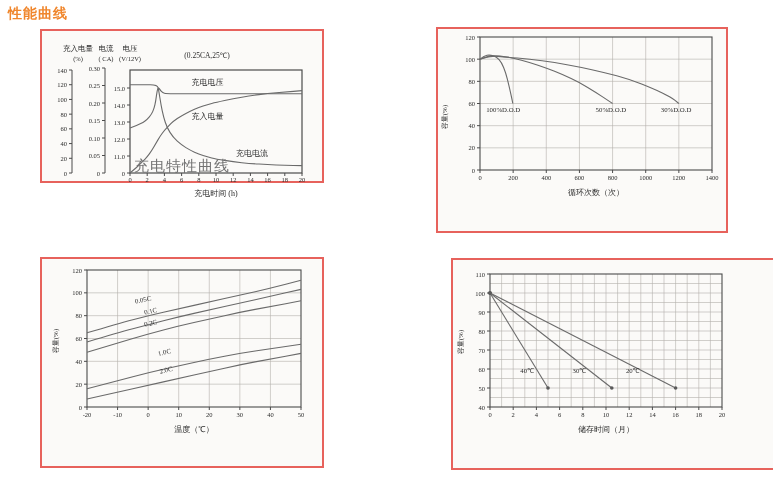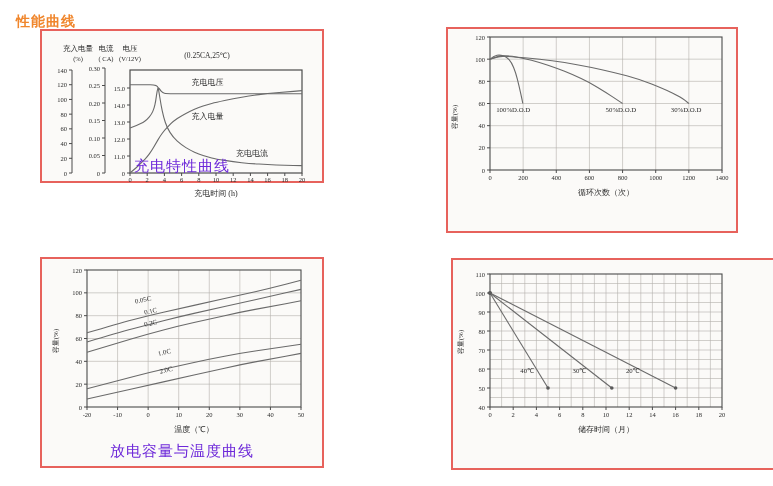--- a/index.html
+++ b/index.html
@@ -1,30 +1,30 @@
 <!DOCTYPE html>
 <html><head>
 <meta charset="utf-8">
 <style>
   html,body{margin:0;padding:0;background:#ffffff;}
   body{width:773px;height:486px;position:relative;overflow:hidden;
        font-family:"Liberation Sans", sans-serif;}
-  .title{position:absolute;left:8px;top:5px;margin:8px;
+  .title{position:absolute;left:8px;top:5px;margin:0;
          font-size:14px;font-weight:bold;color:#F0862C;letter-spacing:1px;
          font-family:"Liberation Sans", sans-serif;}
   .panel{position:absolute;border:2px solid #E7625C;background:#FBFAF8;
          box-sizing:border-box;}
   .p1{left:40px;top:29px;width:284px;height:154px}
-  .p2{left:446px;top:27px;width:292px;height:206px}
+  .p2{left:436px;top:27px;width:292px;height:206px}
   .p3{left:40px;top:257px;width:284px;height:211px}
   .p4{left:451px;top:258px;width:337px;height:212px}
   .panel svg{position:absolute;left:0;top:0;}
   svg text{font-family:"Liberation Serif", serif;fill:#2b2b2b;}
   .caption{position:absolute;left:0;right:0;bottom:5px;text-align:center;
-           font-family:"Liberation Serif", serif;font-size:15px;color:#6d28d9;
+           font-family:"Liberation Serif", serif;font-size:15px;color:#737373;
            letter-spacing:1px;}
 </style>
 </head>
 <body>
 
 <div class="title">性能曲线</div>
 
 <section class="panel p1">
   <svg id="svg-charge" width="280" height="201" viewBox="0 0 280 201">
       <text x="36" y="20" text-anchor="middle" font-size="7.5" fill="#2b2b2b">充入电量</text>
@@ -217,21 +217,20 @@
       <text x="101.55714285714285" y="42.96666666666667" text-anchor="middle" font-size="6.8" fill="#2b2b2b" transform="rotate(-13 101.55714285714285 42.96666666666667)">0.05C</text>
       <path d="M45 82.925 Q75.57142857142857 73.79166666666667 90.85714285714286 69.79583333333333 Q106.14285714285714 65.8 121.42857142857143 61.80416666666667 Q136.71428571428572 57.80833333333334 152 54.38333333333333 Q167.28571428571428 50.95833333333333 182.57142857142856 47.53333333333333 Q197.85714285714286 44.108333333333334 213.14285714285714 40.68333333333334 Q228.42857142857142 37.25833333333334 243.71428571428572 33.833333333333336 L259 30.40833333333333" fill="none" stroke="#6a6a6a" stroke-width="1.1"></path>
       <text x="109.2" y="54.38333333333334" text-anchor="middle" font-size="6.8" fill="#2b2b2b" transform="rotate(-13 109.2 54.38333333333334)">0.1C</text>
       <path d="M45 93.2 Q75.57142857142857 84.06666666666666 90.85714285714286 79.5 Q106.14285714285714 74.93333333333334 121.42857142857143 70.9375 Q136.71428571428572 66.94166666666666 152 63.516666666666666 Q167.28571428571428 60.09166666666667 182.57142857142856 56.666666666666664 Q197.85714285714286 53.24166666666666 213.14285714285714 50.387499999999996 Q228.42857142857142 47.53333333333333 243.71428571428572 44.67916666666667 L259 41.825" fill="none" stroke="#6a6a6a" stroke-width="1.1"></path>
       <text x="109.2" y="66.37083333333334" text-anchor="middle" font-size="6.8" fill="#2b2b2b" transform="rotate(-13 109.2 66.37083333333334)">0.2C</text>
       <path d="M45 129.73333333333335 Q75.57142857142857 121.74166666666667 90.85714285714286 117.74583333333334 Q106.14285714285714 113.75 121.42857142857143 110.325 Q136.71428571428572 106.9 152 103.475 Q167.28571428571428 100.05 182.57142857142856 97.19583333333333 Q197.85714285714286 94.34166666666667 213.14285714285714 92.05833333333334 Q228.42857142857142 89.775 243.71428571428572 87.49166666666667 L259 85.20833333333334" fill="none" stroke="#6a6a6a" stroke-width="1.1"></path>
       <text x="122.95714285714286" y="95.48333333333333" text-anchor="middle" font-size="6.8" fill="#2b2b2b" transform="rotate(-13 122.95714285714286 95.48333333333333)">1.0C</text>
       <path d="M45 140.00833333333333 Q75.57142857142857 133.15833333333333 90.85714285714286 129.73333333333335 Q106.14285714285714 126.30833333333334 121.42857142857143 122.88333333333333 Q136.71428571428572 119.45833333333333 152 116.03333333333333 Q167.28571428571428 112.60833333333333 182.57142857142856 109.18333333333334 Q197.85714285714286 105.75833333333333 213.14285714285714 102.90416666666667 Q228.42857142857142 100.05 243.71428571428572 97.19583333333333 L259 94.34166666666667" fill="none" stroke="#6a6a6a" stroke-width="1.1"></path>
       <text x="124.48571428571428" y="113.17916666666667" text-anchor="middle" font-size="6.8" fill="#2b2b2b" transform="rotate(-13 124.48571428571428 113.17916666666667)">2.0C</text>
     </svg>
-  <div class="caption">放电容量与温度曲线</div>
 </section>
 
 <section class="panel p4">
   <svg id="svg-selfdischarge" width="283" height="208" viewBox="0 0 283 208">
       <line x1="48.6" y1="14" x2="48.6" y2="147" stroke="#b3b0ab" stroke-width="0.6"></line>
       <line x1="60.2" y1="14" x2="60.2" y2="147" stroke="#b3b0ab" stroke-width="0.6"></line>
       <line x1="71.8" y1="14" x2="71.8" y2="147" stroke="#b3b0ab" stroke-width="0.6"></line>
       <line x1="83.4" y1="14" x2="83.4" y2="147" stroke="#b3b0ab" stroke-width="0.6"></line>
       <line x1="95" y1="14" x2="95" y2="147" stroke="#b3b0ab" stroke-width="0.6"></line>
       <line x1="106.6" y1="14" x2="106.6" y2="147" stroke="#b3b0ab" stroke-width="0.6"></line>

